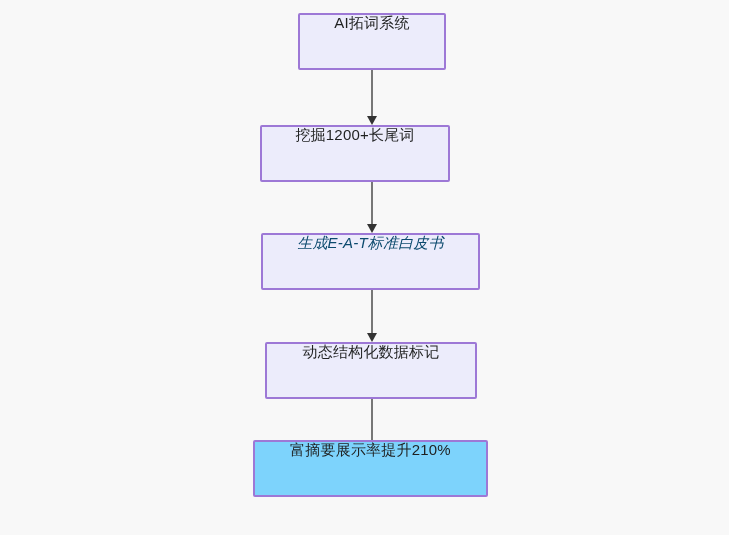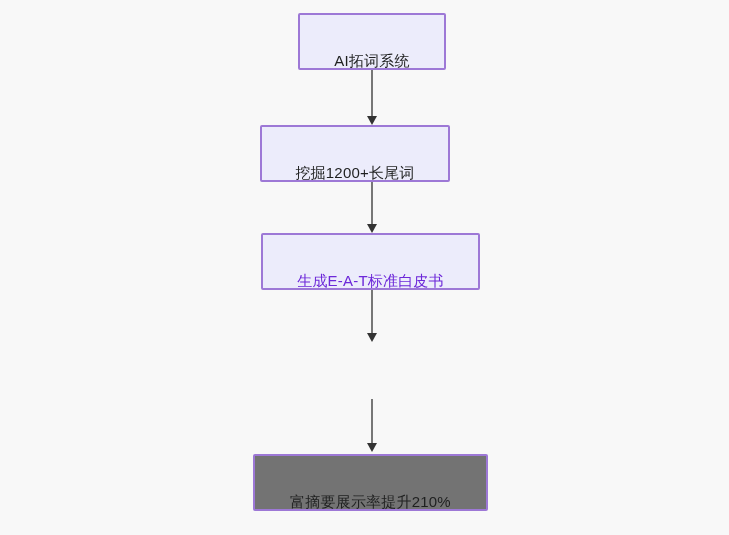--- a/index.html
+++ b/index.html
@@ -18,21 +18,21 @@
     width: 729px;
     height: 535px;
   }
   .node {
     position: absolute;
     box-sizing: border-box;
     background: #ececfb;
     border: 2px solid #9d78d6;
     border-radius: 2px;
     display: flex;
-    align-items: flex-end;
+    align-items: flex-start;
     justify-content: center;
     color: #1f2020;
     font-size: 15px;
     line-height: 1;
     letter-spacing: 0.2px;
     white-space: nowrap;
   }
   .node-label {
     display: block;
   }
@@ -76,19 +76,22 @@
     <div class="edge" style="left: 371px; top: 399px; height: 53px;">
       <div class="edge-line" style="height: 46px; background: rgb(119, 119, 119);"></div>
       <div class="edge-arrow" style="top: 44px; border-top-color: rgb(51, 51, 51);"></div>
     </div>
     <div class="node" style="left: 298px; top: 13px; width: 148px; height: 57px; background: rgb(236, 236, 251); border-color: rgb(157, 120, 214); color: rgb(31, 32, 32);">
       <span class="node-label">AI拓词系统</span>
     </div>
     <div class="node" style="left: 260px; top: 125px; width: 190px; height: 57px; background: rgb(236, 236, 251); border-color: rgb(157, 120, 214); color: rgb(31, 32, 32);">
       <span class="node-label">挖掘1200+长尾词</span>
     </div>
-    <div class="node" style="left: 261px; top: 233px; width: 219px; height: 57px; background: rgb(236, 236, 251); border-color: rgb(157, 120, 214); color: #6d28d9;">
+    <div class="node" style="left: 261px; top: 233px; width: 219px; height: 57px; background: rgb(236, 236, 251); border-color: rgb(157, 120, 214); color: #0c4a6e; font-style: italic;">
       <span class="node-label">生成E-A-T标准白皮书</span>
     </div>
-    <div class="node" style="left: 253px; top: 454px; width: 235px; height: 57px; background: #737373; border-color: rgb(157, 120, 214); color: rgb(31, 32, 32);">
+    <div class="node" style="left: 265px; top: 342px; width: 212px; height: 57px; background: rgb(236, 236, 251); border-color: rgb(157, 120, 214); color: rgb(31, 32, 32);">
+      <span class="node-label">动态结构化数据标记</span>
+    </div>
+    <div class="node" style="left: 253px; top: 440px; width: 235px; height: 57px; background: #7dd3fc; border-color: rgb(157, 120, 214); color: rgb(31, 32, 32);">
       <span class="node-label">富摘要展示率提升210%</span>
     </div>
   </div>
 
 </body></html>

